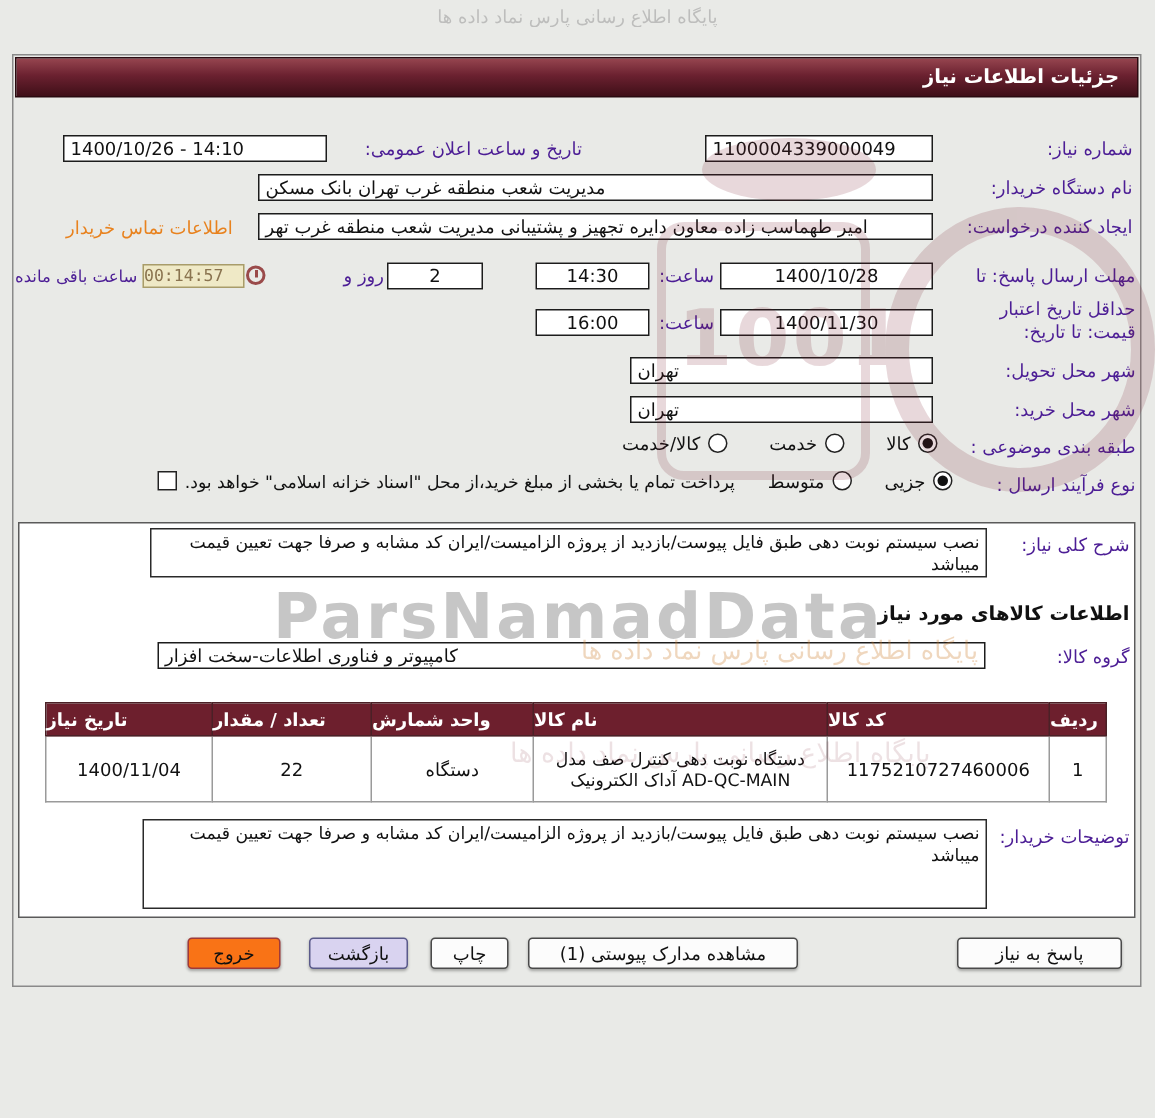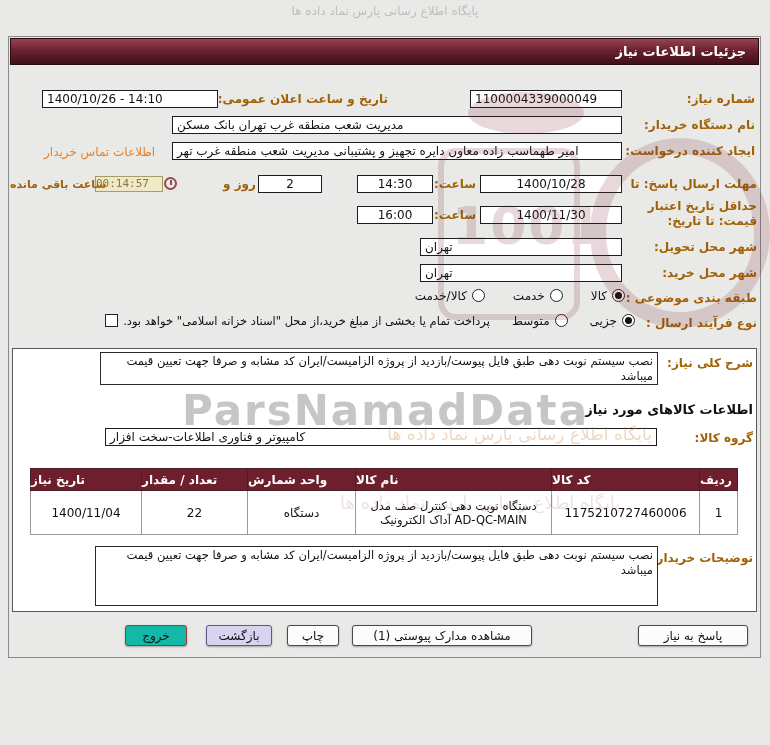--- a/index.html
+++ b/index.html
@@ -6,21 +6,21 @@
   html,body{width:770px;height:745px}
   body{font-family:"DejaVu Sans",sans-serif;background:#fff}
   .page{position:relative;width:770px;height:745px;background:#e9eae7;overflow:hidden;direction:rtl}
 
   .frame{position:absolute;left:8px;top:36px;width:753px;height:622px;border:1px solid #8a8a8a;z-index:0}
   .titlebar{position:absolute;left:10px;top:38px;width:749px;height:27px;
     background:linear-gradient(180deg,#96454f 0%,#6b2130 45%,#3f0f18 100%);
     border:1px solid #2a0a10;z-index:2;display:flex;align-items:center;padding:0 12px}
   .title-text{color:#ffffff;font-size:13px;font-weight:bold}
 
-  .lbl{position:absolute;font-size:12px;font-weight:bold;color:#a16207;white-space:nowrap;z-index:2;line-height:15px}
+  .lbl{position:absolute;font-size:12px;font-weight:normal;color:#4c1d95;white-space:nowrap;z-index:2;line-height:15px}
   .field{position:absolute;height:18px;line-height:16px;background:#fff;border:1px solid #1c1c1c;
     font-size:12px;color:#111;padding:0 4px;z-index:2;white-space:nowrap;overflow:hidden;text-align:left}
   .field.num{direction:ltr;text-align:left}
   .field.ctr{direction:ltr;text-align:center}
   .link{position:absolute;font-size:12px;color:#e8821e;z-index:2;cursor:pointer;white-space:nowrap}
 
   .timer{position:absolute;left:95px;top:176px;width:68px;height:16px;background:#efe9c6;border:1px solid #a89c6a;
     color:#8a7450;font-family:"DejaVu Sans Mono",monospace;font-size:11px;line-height:14px;z-index:2;direction:ltr}
   .timer-icon{position:absolute;left:164px;top:177px;width:13px;height:13px;border:2px solid #9a4a4a;border-radius:50%;z-index:2}
   .timer-icon::after{content:"";position:absolute;left:4px;top:1px;width:2px;height:5px;background:#9a4a4a}
@@ -39,21 +39,21 @@
   .heading{position:absolute;font-size:13px;font-weight:bold;color:#111;z-index:2;white-space:nowrap}
 
   .goods{position:absolute;left:30px;top:468px;width:707px;border-collapse:collapse;z-index:2;direction:rtl;table-layout:fixed}
   .goods th{background:#6d1f2d;color:#fff;font-size:12px;font-weight:bold;height:22px;border:1px solid #4a2026;text-align:left}
   .goods td{background:#fff;font-size:12px;color:#111;height:44px;border:1px solid #9a9a9a;text-align:center;vertical-align:middle;padding:1px 3px}
   .goods td.num{direction:ltr}
   .goods td.wrap{font-size:11.5px;line-height:14px;white-space:normal}
 
   .btn{position:absolute;top:625px;height:21px;border:1px solid #4a4a4a;border-radius:3px;font-family:inherit;
     font-size:12px;color:#111;z-index:2;cursor:pointer;box-shadow:0 1px 2px rgba(0,0,0,.3);background:#fcfcfc}
-  .btn.exit{background:#14b8a6;border-color:#a03a3a}
+  .btn.exit{background:#f97316;border-color:#a03a3a}
   .btn.back{background:#d9d3f0;border-color:#5a5a8a}
 
   .emblem{position:absolute;left:0;top:0;width:770px;height:745px;z-index:3;pointer-events:none;opacity:.17}
   .em-ring{position:absolute;left:590px;top:138px;width:180px;height:190px;border:16px solid #7a2030;border-radius:50%}
   .em-box{position:absolute;left:438px;top:148px;width:142px;height:172px;border:6px solid #7a2030;border-radius:18px}
   .em-digits{position:absolute;left:452px;top:196px;font-size:52px;font-weight:bold;color:#7a2030;direction:ltr;letter-spacing:2px}
   .em-blob{position:absolute;left:468px;top:92px;width:116px;height:42px;background:#7a2030;border-radius:50%}
 
   .wm{position:absolute;z-index:6;pointer-events:none;white-space:nowrap}
   .wm-top{left:0;right:0;top:4px;text-align:center;font-size:12px;color:#9a9a9a;opacity:.55}

